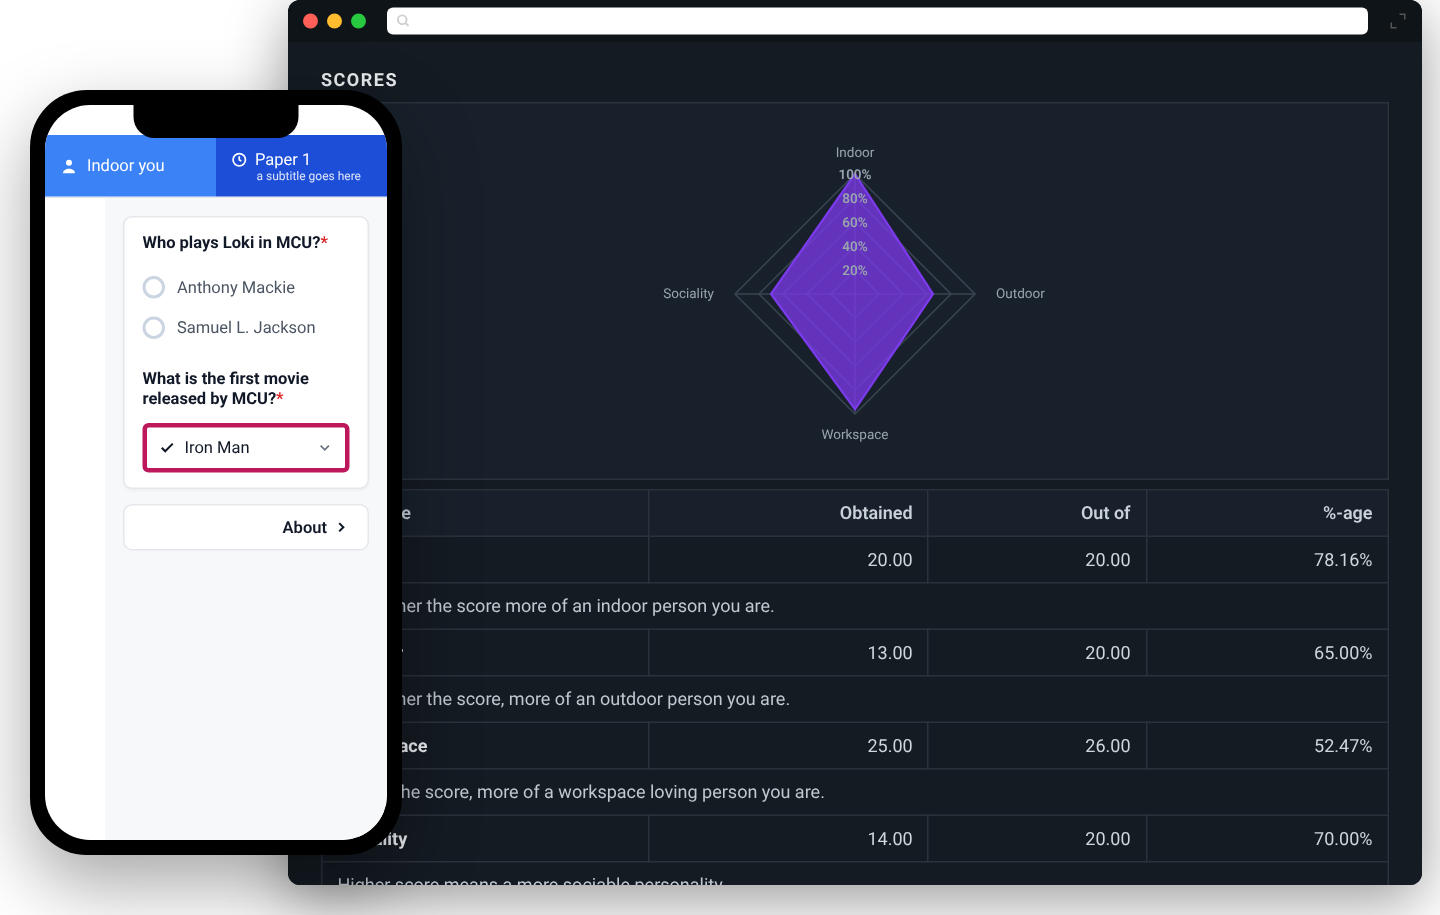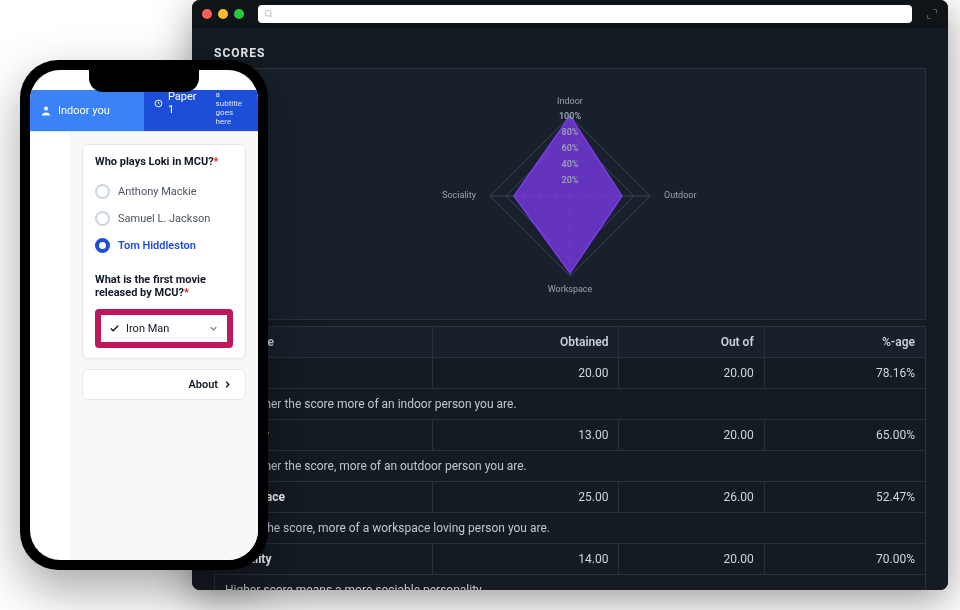--- a/index.html
+++ b/index.html
@@ -139,21 +139,21 @@
   .tab {
     flex:1;
     display:flex;
     align-items:center;
     gap:6px;
     padding:0 10px;
     font-size:11px;
     color:#fff;
   }
   .tab.about { background:#3b82f6; }
-  .tab.paper { background:#1d4ed8; flex-direction:row; align-items:flex-start; justify-content:center; gap:0; }
+  .tab.paper { background:#1d4ed8; flex-direction:column; align-items:flex-start; justify-content:center; gap:0; }
   .tab.paper .pt { display:flex; align-items:center; gap:5px; font-size:11px; }
   .tab.paper .sub { font-size:8px; opacity:.85; margin-left:17px; }
   .phone-body {
     flex:1;
     background:#f7f8fa;
     padding:12px;
     font-size:11px;
     margin-left:40px;
   }
   .card {
@@ -164,21 +164,21 @@
     box-shadow:0 1px 2px rgba(0,0,0,.04);
   }
   .q-label { font-weight:700; color:#111827; margin-bottom:10px; font-size:11px;}
   .req { color:#dc2626; }
   .option { display:flex; align-items:center; gap:8px; padding:6px 0; color:#4b5563;}
   .radio { width:15px; height:15px; border-radius:50%; border:2px solid #cbd5e1; flex-shrink:0;}
   .option.sel { color:#1d4ed8; font-weight:600; }
   .option.sel .radio { border:4px solid #1d4ed8; }
   .select {
     margin-top:6px;
-    border:6px solid #be185d;
+    border:3px solid #be185d;
     border-radius:4px;
     padding:7px 8px;
     display:flex;
     align-items:center;
     justify-content:space-between;
     font-size:11px;
     color:#111827;
   }
   .select .left { display:flex; align-items:center; gap:6px; }
   .next {
@@ -339,24 +339,20 @@
         </div>
         <div id="q1-options">
             <div class="option">
               <span class="radio"></span>
                <span>Anthony Mackie</span>
             </div>
             <div class="option">
               <span class="radio"></span>
                <span>Samuel L. Jackson</span>
             </div>
-            <div class="option sel">
-              <span class="radio"></span>
-               <span>Tom Hiddleston</span>
-            </div>
           </div>
 
         <div class="q-label" style="margin-top:14px">
           <span>What is the first movie released by MCU?</span><span class="req">*</span>
         </div>
         <div class="select">
           <div class="left">
             <svg width="11" height="11" viewBox="0 0 24 24" fill="none" stroke="#111827" stroke-width="3">
                 <path d="M4 12l5 5L20 6"></path>
               </svg>

